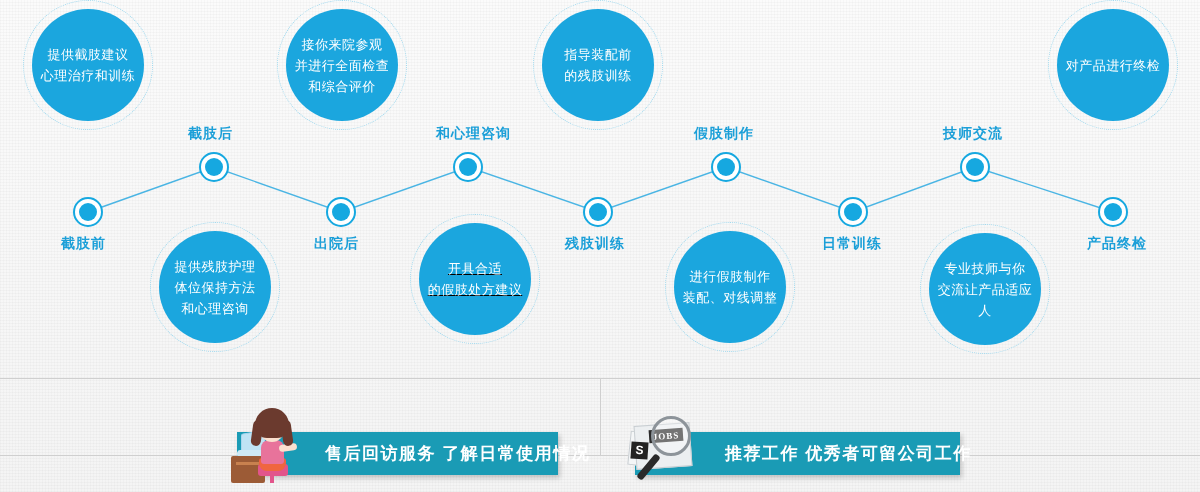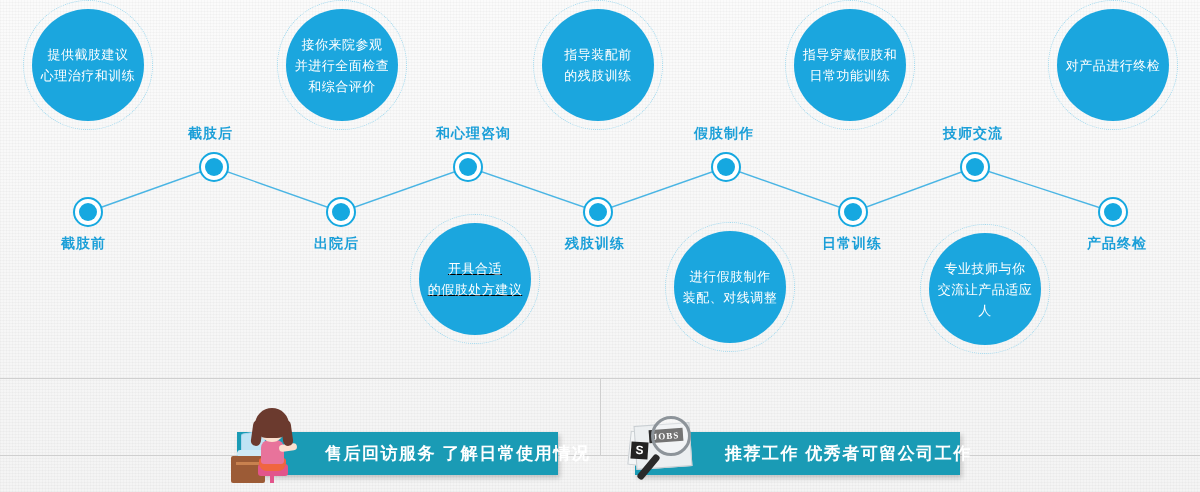--- a/index.html
+++ b/index.html
@@ -145,37 +145,38 @@
 
   <div class="bubble" style="left:533px;top:0px;">
     <div class="disc">
       <div>
         <span>指导装配前</span>
         <span>的残肢训练</span>
       </div>
     </div>
   </div>
 
-  <div class="bubble" style="left:785px;top:0px;">
-    <div class="disc">
-      <div>
-        <span>指导穿戴假肢和</span>
-        <span>日常功能训练</span>
-      </div>
-    </div>
-  </div>
 
   <div class="bubble" style="left:1048px;top:0px;">
     <div class="disc">
       <div>
         <span>对产品进行终检</span>
       </div>
     </div>
   </div>
 
+  <div class="bubble" style="left:150px;top:222px;">
+    <div class="disc">
+      <div>
+        <span>提供残肢护理</span>
+        <span>体位保持方法</span>
+        <span>和心理咨询</span>
+      </div>
+    </div>
+  </div>
 
   <div class="bubble" style="left:410px;top:214px;text-decoration:underline;">
     <div class="disc">
       <div>
         <span>开具合适</span>
         <span>的假肢处方建议</span>
       </div>
     </div>
   </div>
 

